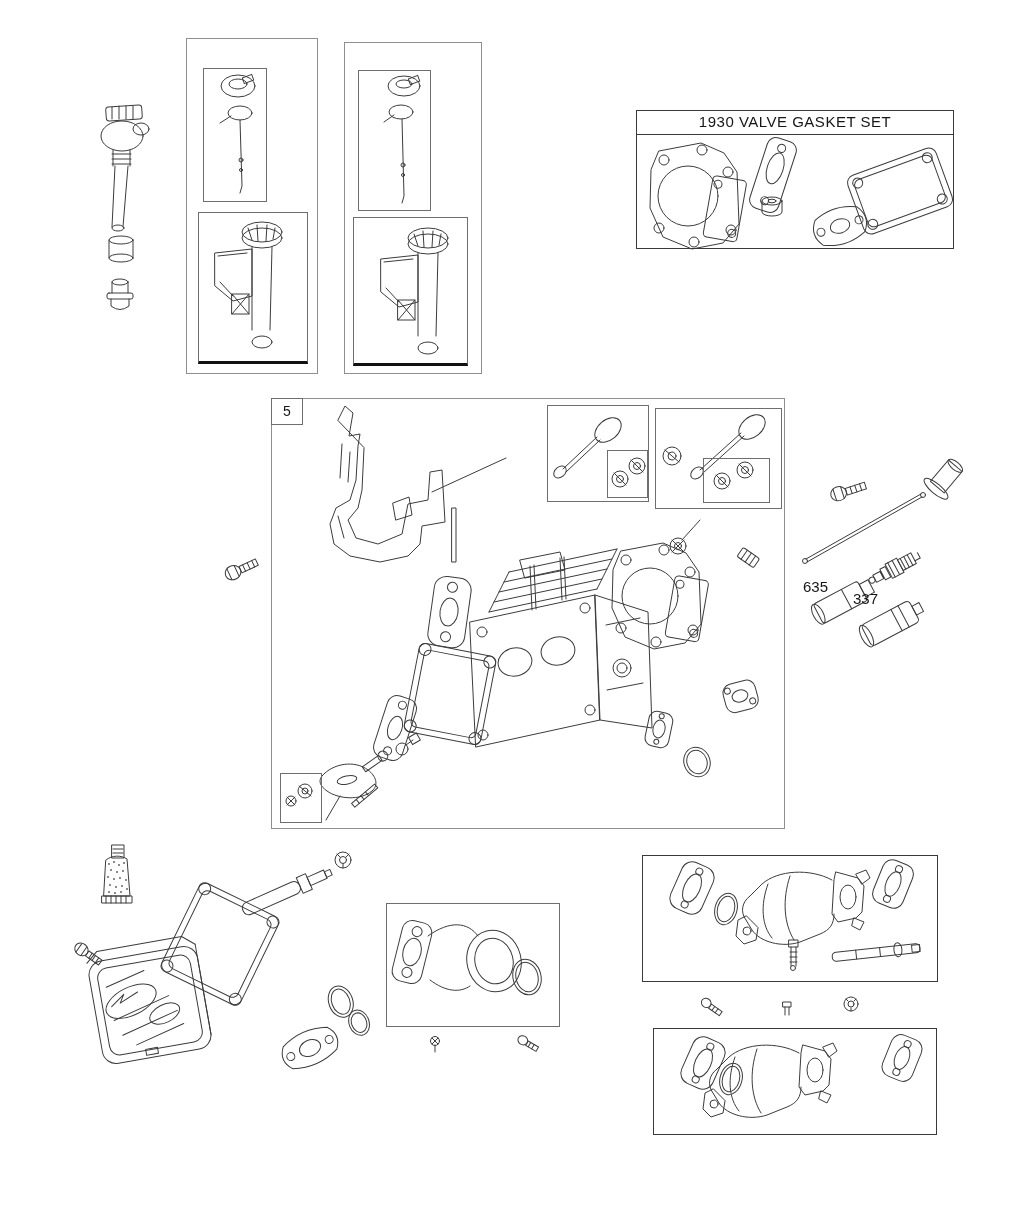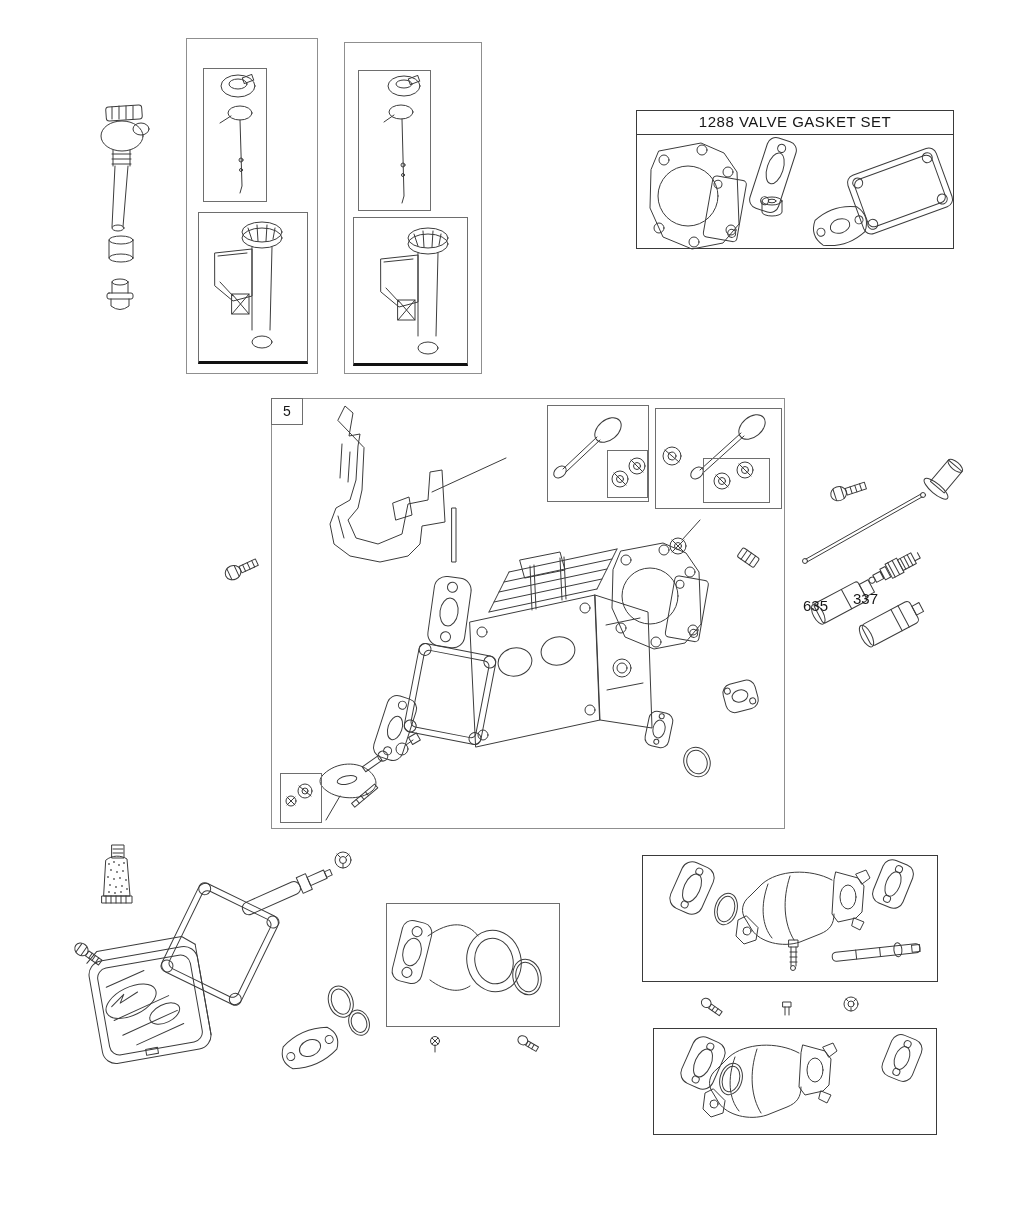--- a/index.html
+++ b/index.html
@@ -8,21 +8,21 @@
   .box{position:absolute;border:1px solid #8f8f8f;background:transparent;box-sizing:border-box;}
   .box.inner{border-color:#6e6e6e;}
   .box.dark{border-color:#3a3a3a;}
   .box.thickbottom{border-bottom:3px solid #111;}
   .lbl{position:absolute;color:#161616;white-space:nowrap;}
   #gasket-set-title{left:636px;top:110px;width:318px;height:24px;line-height:24px;text-align:center;
         font-size:15px;letter-spacing:.5px;border-bottom:1px solid #3a3a3a;}
   #label-5{left:271px;top:398px;width:30px;height:25px;border:1px solid #6e6e6e;background:#fff;
         text-align:center;line-height:25px;font-size:14px;}
   #label-337{left:853px;top:549px;font-size:15px;margin-top:41px;}
-  #label-635{left:803px;top:578px;font-size:15px;margin-top:19px;}
+  #label-635{left:803px;top:578px;font-size:15px;}
   svg{position:absolute;left:0;top:0;}
   .ln{stroke:#3c3c3c;stroke-width:1;fill:none;stroke-linejoin:round;stroke-linecap:round;}
   .dot{fill:#555;stroke:none;}
 </style>
 </head>
 <body>
 
 <div id="page">
 
 <svg width="1024" height="1216" viewBox="0 0 1024 1216">
@@ -517,21 +517,21 @@
 
 <div class="box" style="left:186px;top:38px;width:132px;height:336px"></div>
 <div class="box inner" style="left:203px;top:68px;width:64px;height:134px"></div>
 <div class="box inner thickbottom" style="left:198px;top:212px;width:110px;height:152px"></div>
 
 <div class="box" style="left:344px;top:42px;width:138px;height:332px"></div>
 <div class="box inner" style="left:358px;top:70px;width:73px;height:141px"></div>
 <div class="box inner thickbottom" style="left:353px;top:217px;width:115px;height:149px"></div>
 
 <div class="box dark" style="left:636px;top:110px;width:318px;height:139px"></div>
-<div class="lbl" id="gasket-set-title">1288 VALVE GASKET SET</div>
+<div class="lbl" id="gasket-set-title">1930 VALVE GASKET SET</div>
 
 <div class="box" style="left:271px;top:398px;width:514px;height:431px"></div>
 <div class="lbl" id="label-5">5</div>
 <div class="box inner" style="left:547px;top:405px;width:102px;height:97px"></div>
 <div class="box inner" style="left:607px;top:450px;width:41px;height:48px"></div>
 <div class="box inner" style="left:655px;top:408px;width:127px;height:101px"></div>
 <div class="box inner" style="left:703px;top:458px;width:67px;height:45px"></div>
 <div class="box inner" style="left:280px;top:773px;width:42px;height:50px"></div>
 
 <div class="lbl" id="label-337">337</div>

